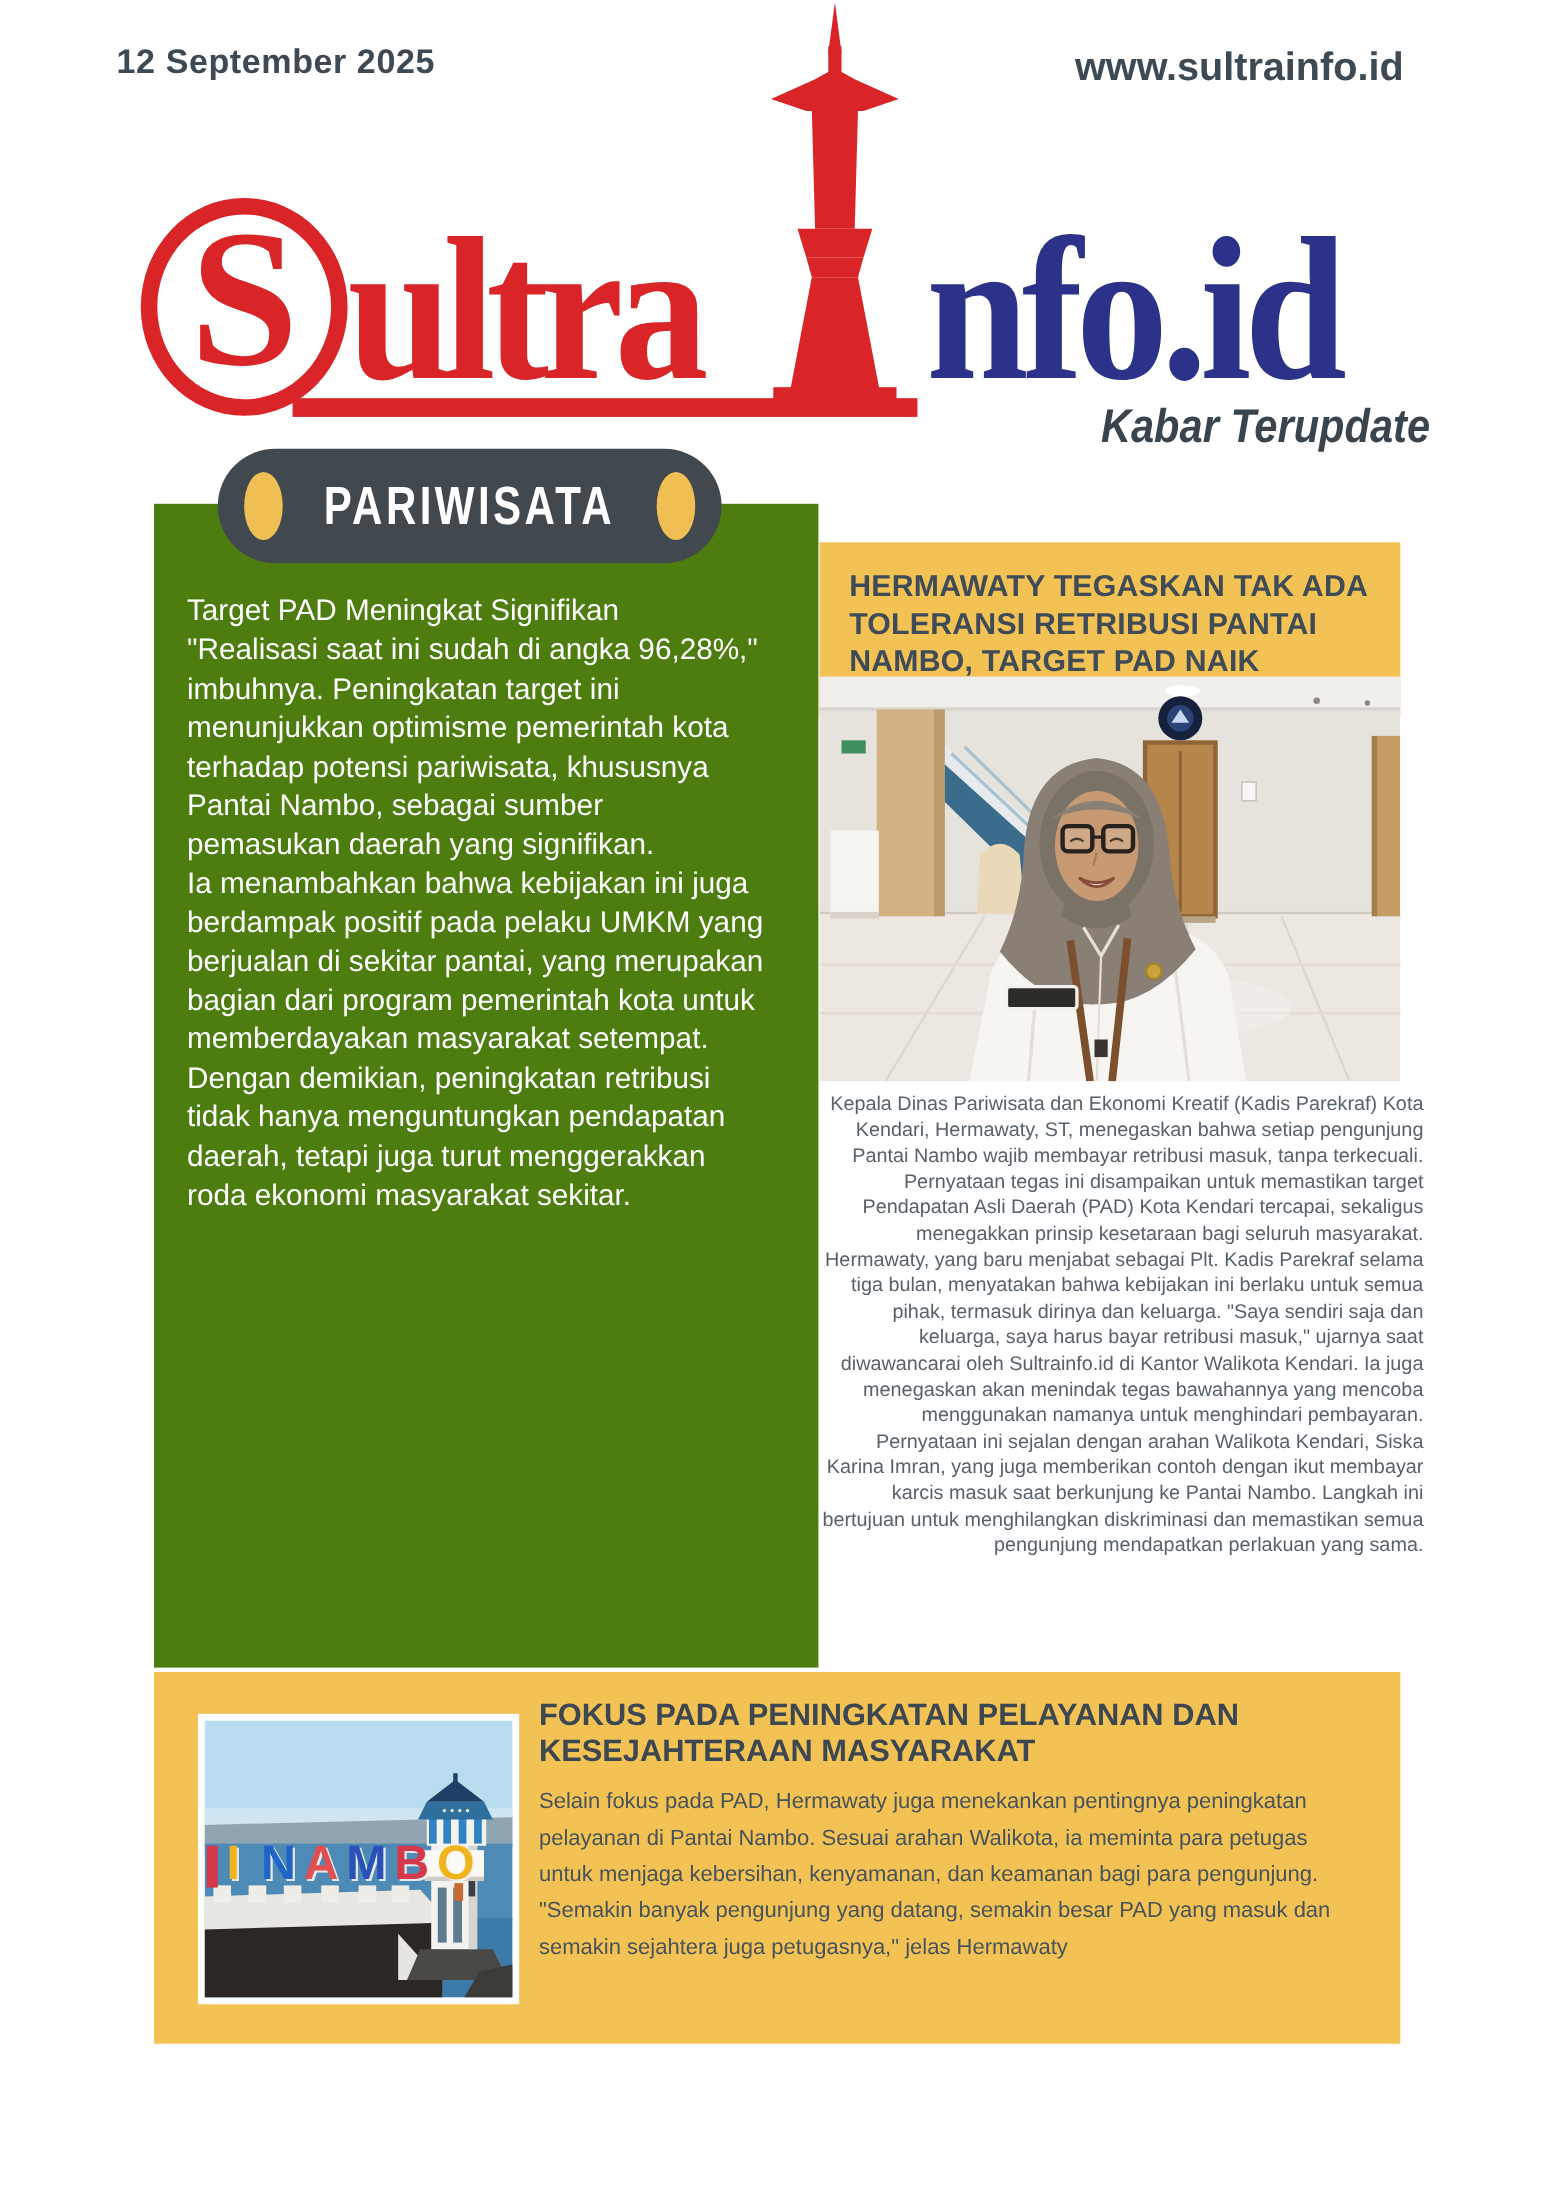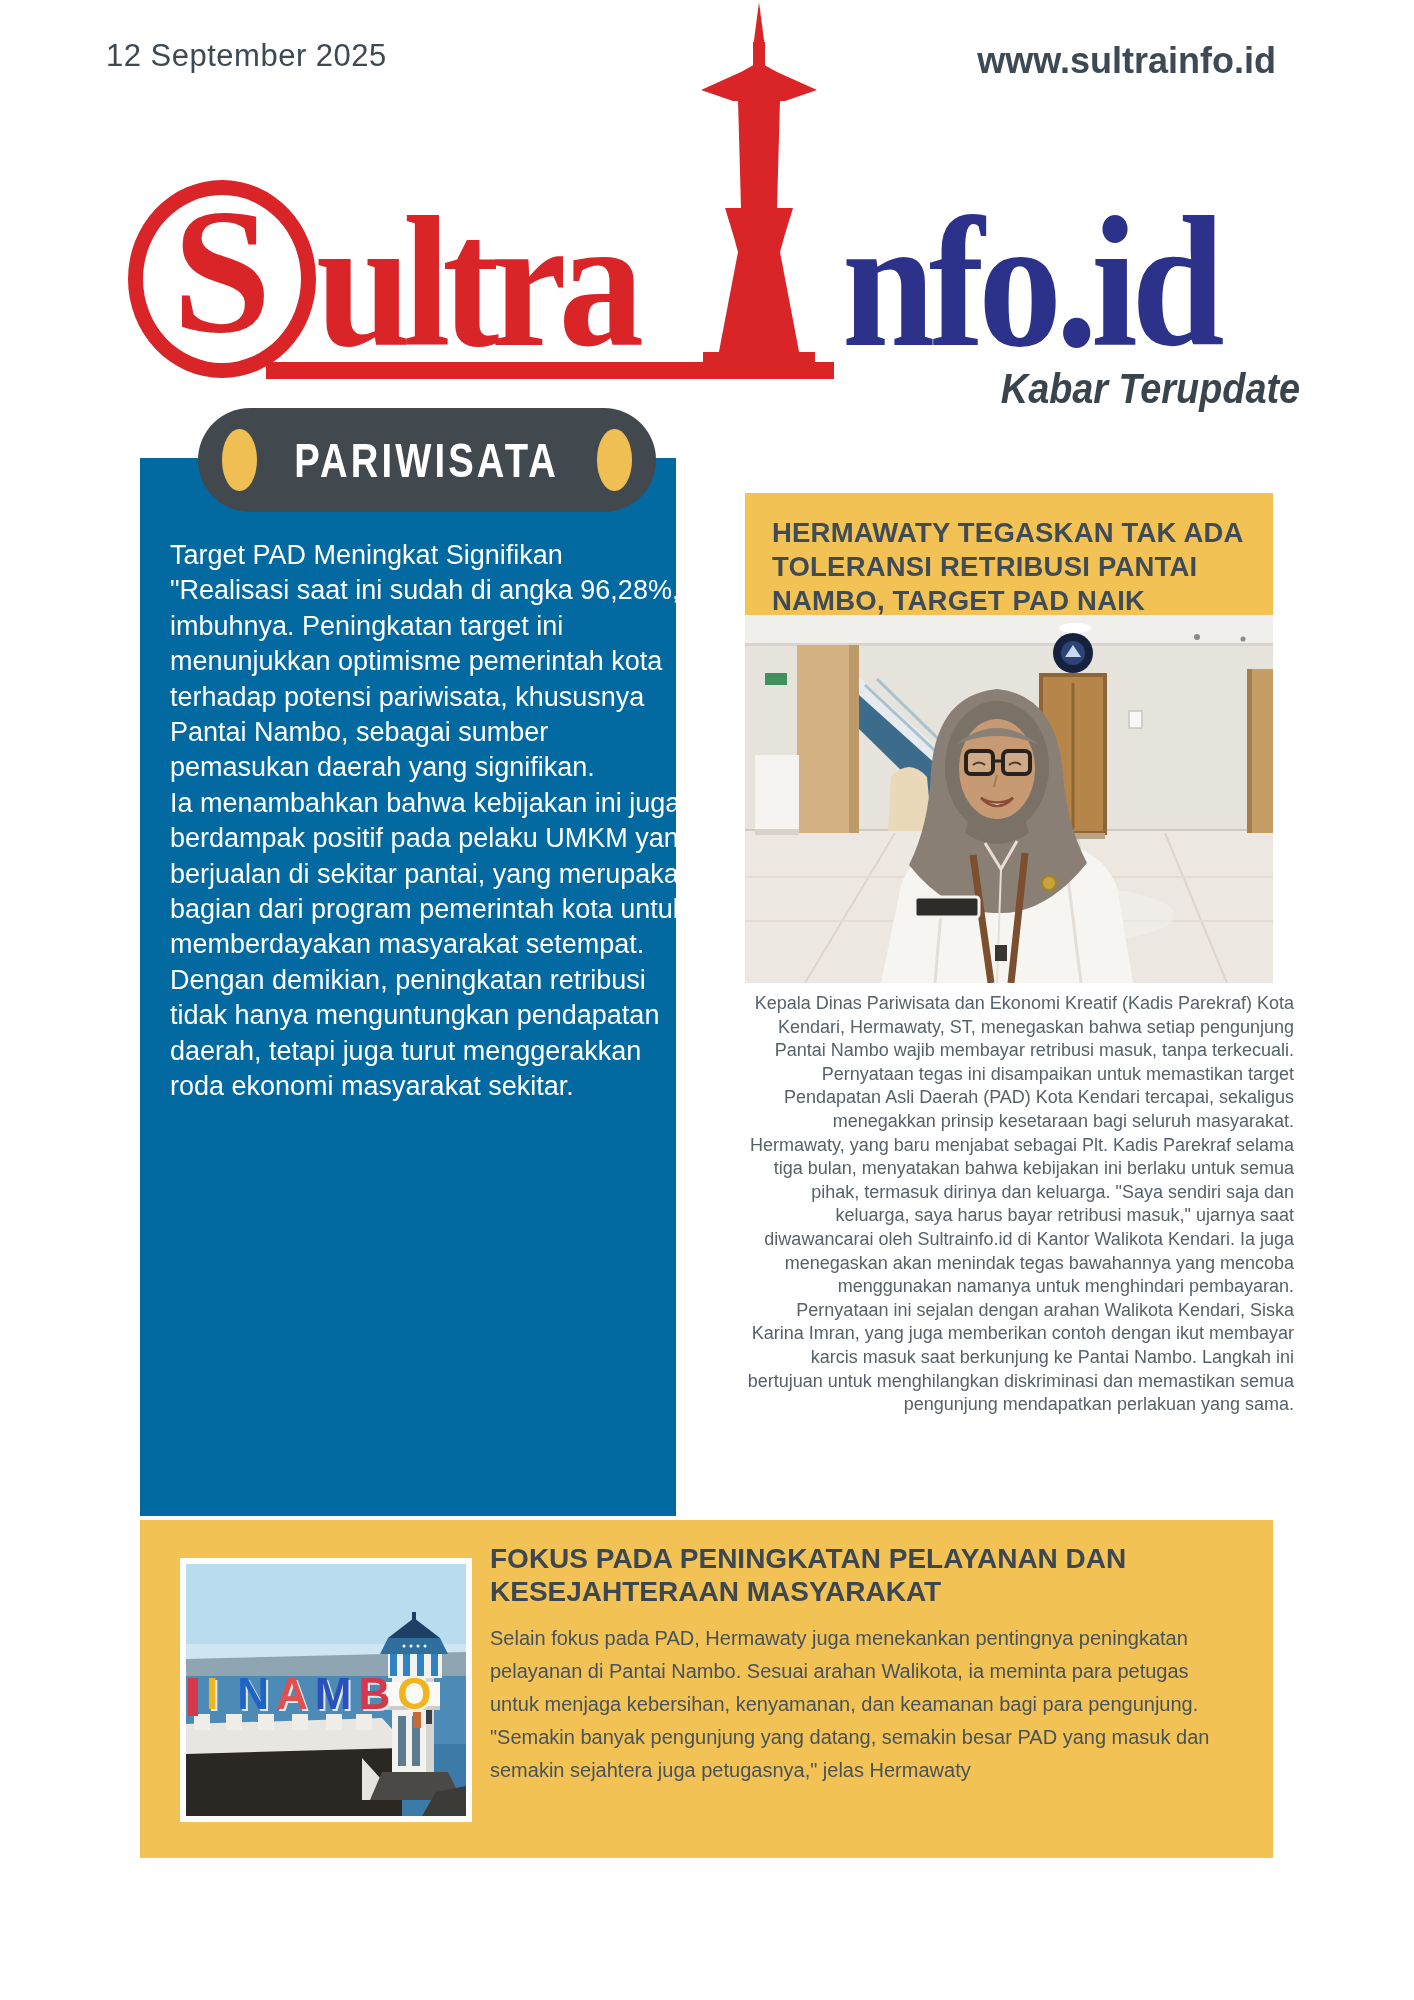--- a/index.html
+++ b/index.html
@@ -1,21 +1,21 @@
 <!DOCTYPE html>
 <html><head>
 <meta charset="utf-8">
 <style>
   * { margin:0; padding:0; box-sizing:border-box; }
   body { background:#888; font-family:"Liberation Sans", sans-serif; }
   .page { position:relative; width:1414px; height:2000px; background:#ffffff; overflow:hidden; margin:0 auto; }
   .abs { position:absolute; }
 
   
-  .date-label { left:106px; top:38px; font-size:31px; font-weight:400; color:#3d4953; letter-spacing:.5px; }
+  .date-label { left:106px; top:38px; font-size:31px; font-weight:700; color:#3d4953; letter-spacing:.5px; }
   .site-url { right:138px; top:40px; font-size:36px; font-weight:600; color:#3d4953; }
 
   
   .logo-ring { left:128px; top:180px; width:188px; height:198px; border:15px solid #d92428; border-radius:50%; }
   .logo-s { left:128px; top:168px; width:188px; height:206px; font-family:"Liberation Serif", serif; font-weight:bold;
             font-size:178px; line-height:206px; color:#d92428; text-align:center; }
   .logo-ultra { left:316px; top:202px; font-family:"Liberation Serif", serif; font-weight:bold; font-size:186px;
             line-height:160px; color:#d92428; letter-spacing:-9px; transform:scaleX(.92); transform-origin:left top; }
   .logo-info { left:842px; top:202px; font-family:"Liberation Serif", serif; font-weight:bold; font-size:186px;
             line-height:160px; color:#2c3189; letter-spacing:-7px; transform:scaleX(.9); transform-origin:left top; }
@@ -24,21 +24,21 @@
   .logo-tagline { right:114px; top:364px; font-size:43px; font-weight:bold; font-style:italic; color:#39444d;
             transform:scaleX(.88); transform-origin:right top; letter-spacing:0; }
 
   
   .badge { left:198px; top:408px; width:458px; height:104px; background:#41484e; border-radius:52px; z-index:3;
            display:flex; align-items:center; justify-content:space-between; padding:0 24px; }
   .badge-dot { width:56px; height:62px; border-radius:50%; background:#efbf53; }
   .badge-label { font-size:49px; font-weight:700; color:#ffffff; letter-spacing:4px; transform:scaleX(.78); white-space:nowrap; }
 
   
-  .left-article { left:140px; top:458px; width:536px; height:1058px; background:#0369a1; z-index:2; }
+  .left-article { left:140px; top:458px; width:604px; height:1058px; background:#4d7c0f; z-index:2; }
   .left-article-text { position:absolute; left:30px; top:80px; width:524px; font-size:27px; line-height:35.4px; color:#ffffff; }
   .left-article-text p { margin:0; }
 
   
   .headline-box { left:745px; top:458px; width:528px; height:157px; background:#f2c255;margin-top:35px; }
   .headline { position:absolute; left:27px; top:23px; width:482px; font-size:27.5px; font-weight:700;
               line-height:34px; color:#3f4c57; letter-spacing:.2px; }
   .photo { left:745px; top:615px; width:528px; height:368px; }
   .right-body { left:746px; top:992px; width:548px; font-size:18px; line-height:23.6px; color:#57616a; }
   .right-body p { margin:0;text-align:right; }

